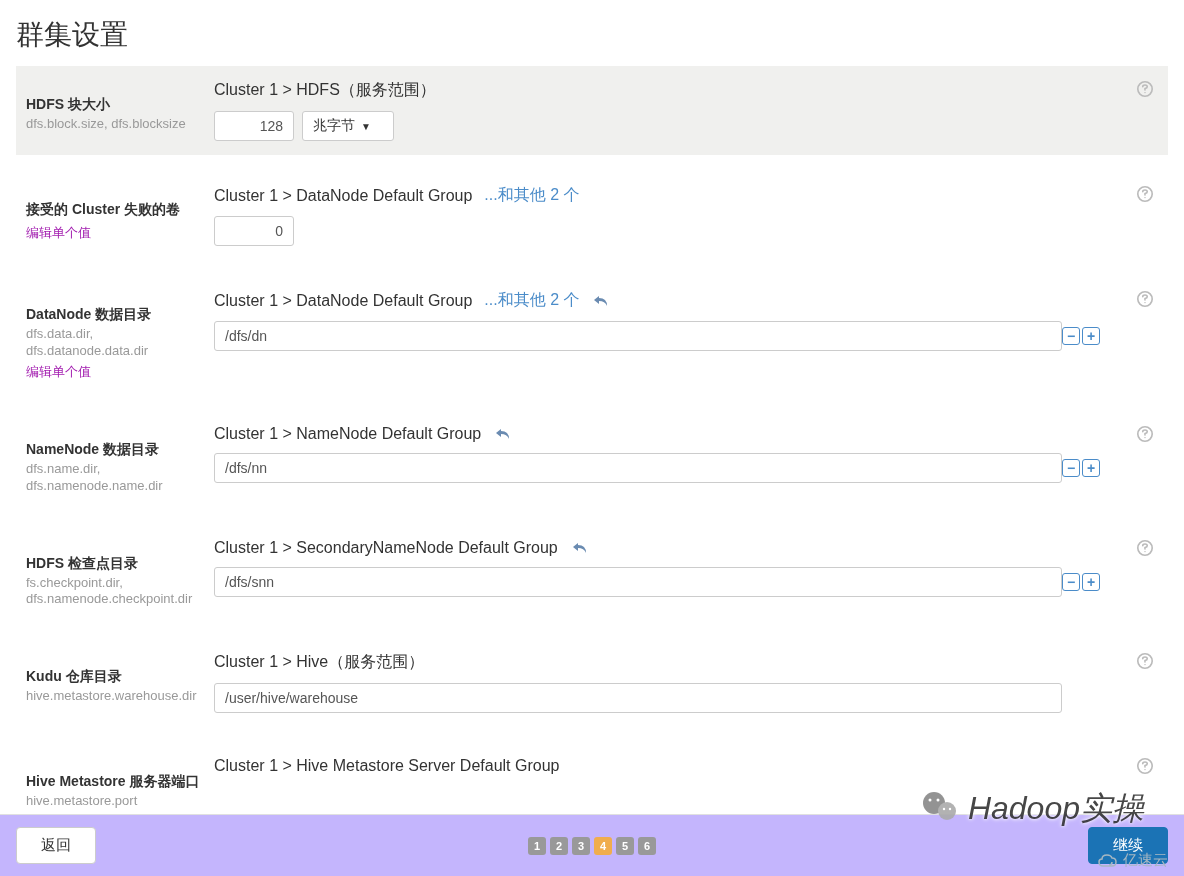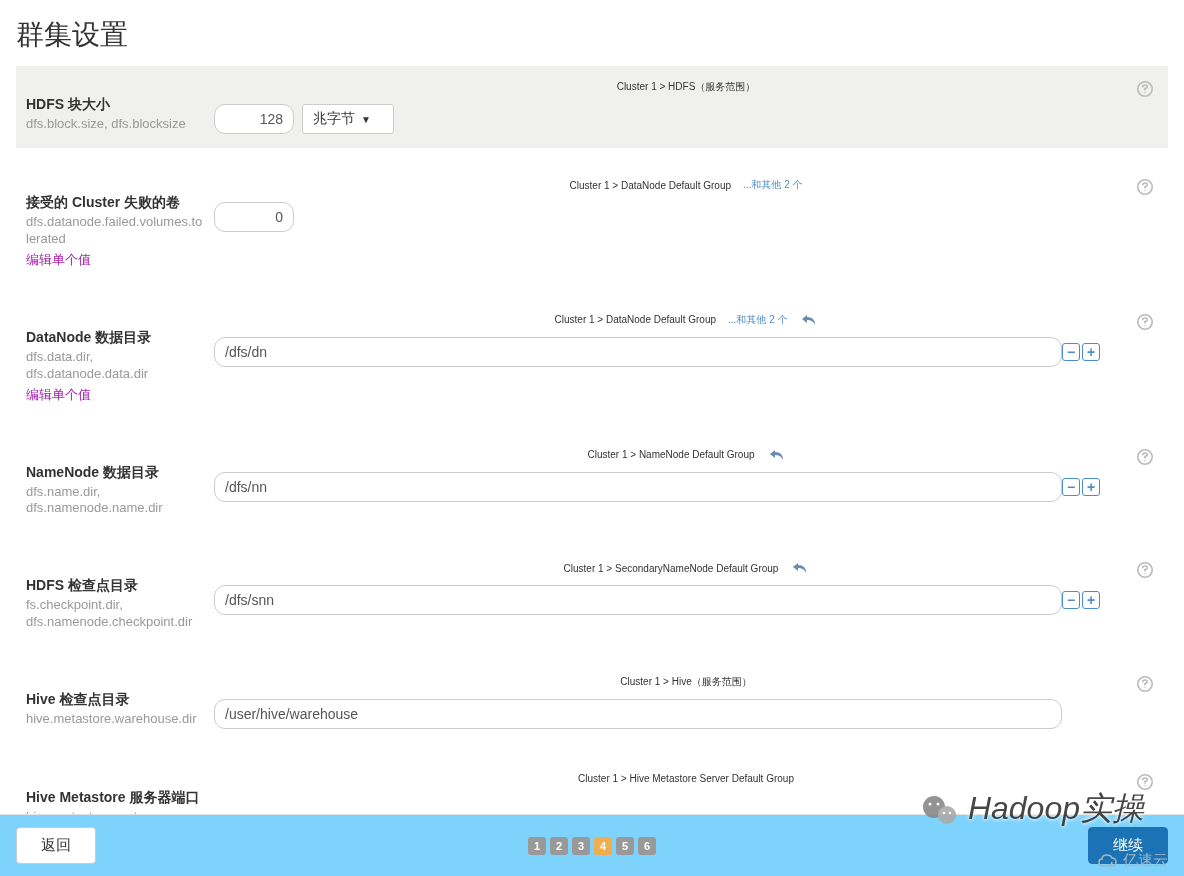--- a/index.html
+++ b/index.html
@@ -15,47 +15,47 @@
     .setting-row.highlighted { background: #f0f0ee; }
     .setting-row + .setting-row { margin-top: 16px; }
     
     .left-col { width: 188px; flex-shrink: 0; padding-right: 10px; }
     .right-col { flex: 1; }
     
     .prop-name { font-size: 14px; color: #333; font-weight: 600; margin-bottom: 2px; margin-top: 16px; }
     .prop-desc { font-size: 13px; color: #999; line-height: 1.3; word-wrap: break-word; }
     .edit-link { font-size: 13px; color: #a21caf; cursor: pointer; display: inline-block; margin-top: 3px; }
     
-    .breadcrumb { font-size: 10px; color: #333; margin-bottom: 10px; display: flex; align-items: center; gap: 6px; justify-content: center; }
+    .breadcrumb { font-size: 16px; color: #333; margin-bottom: 10px; display: flex; align-items: center; gap: 6px; }
     .breadcrumb-extra { color: #4b8cc9; cursor: pointer; margin-left: 6px; }
     .undo-icon { color: #6a8bb1; cursor: pointer; margin-left: 8px; display: inline-flex; }
     
     .input-row { display: flex; align-items: center; gap: 8px; }
-    .text-input { border: 1px solid #ccc; border-radius: 11px; padding: 6px 10px; font-size: 14px; color: #555; }
+    .text-input { border: 1px solid #ccc; border-radius: 3px; padding: 6px 10px; font-size: 14px; color: #555; }
     .text-input.small { width: 80px; text-align: right; }
     .text-input.wide { width: 100%; max-width: 848px; }
     .select-input { border: 1px solid #ccc; border-radius: 3px; padding: 5px 22px 5px 10px; font-size: 14px; background: #fff; position: relative; min-width: 80px; }
     .select-caret { font-size: 10px; margin-left: 6px; }
     
     .wide-input-wrapper { display: flex; align-items: center; gap: 0; max-width: 900px; }
     .wide-input-wrapper .text-input { flex: 1; }
     .add-remove { display: flex; gap: 2px; }
     .circle-btn { width: 18px; height: 18px; border: 1.5px solid #4b8cc9; border-radius: 3px; display: inline-flex; align-items: center; justify-content: center; color: #4b8cc9; cursor: pointer; font-size: 14px; font-weight: bold; line-height: 1; }
     
     .help-icon { position: absolute; right: 14px; top: 14px; color: #bbb; cursor: pointer; width: 18px; height: 18px; display: flex; align-items: center; justify-content: center; }
     
-    .footer-bar { position: fixed; bottom: 0; left: 0; right: 0; background: #7dd3fc; border-top: 1px solid #e0e0e0; padding: 12px 16px; display: flex; align-items: center; justify-content: space-between; margin-top: 8px; }
+    .footer-bar { position: fixed; bottom: 0; left: 0; right: 0; background: #c4b5fd; border-top: 1px solid #e0e0e0; padding: 12px 16px; display: flex; align-items: center; justify-content: space-between; margin-top: 8px; }
     .btn { border: 1px solid #ccc; background: #fff; border-radius: 4px; padding: 8px 24px; font-size: 15px; cursor: pointer; color: #333; }
     .btn.primary { background: #1b73b5; color: #fff; border-color: #1b73b5; }
     
     .pagination { display: flex; gap: 4px; position: absolute; left: 50%; transform: translateX(-50%); }
     .page-btn { min-width: 18px; height: 18px; padding: 0 4px; border-radius: 3px; background: #999; color: #fff; font-size: 11px; display: inline-flex; align-items: center; justify-content: center; cursor: pointer; font-weight: bold; }
     .page-btn.active { background: #f0ad4e; }
     
-    .watermark { position: fixed; right: 40px; bottom: 45px; font-size: 32px; color: #333; font-weight: 500; font-style: italic; display: flex; align-items: flex-end; gap: 8px; opacity: 0.9; text-shadow: 0 0 3px #fff, 0 0 5px #fff; z-index: 5; }
+    .watermark { position: fixed; right: 40px; bottom: 45px; font-size: 32px; color: #333; font-weight: 500; font-style: italic; display: flex; align-items: flex-start; gap: 8px; opacity: 0.9; text-shadow: 0 0 3px #fff, 0 0 5px #fff; z-index: 5; }
     .wechat-icon { width: 40px; height: 40px; }
     .brand-label { position: fixed; right: 16px; bottom: 6px; color: #a6b7c2; font-size: 15px; display: flex; align-items: center; gap: 4px; z-index: 20; }
     
     svg.reply-svg { width: 16px; height: 14px; fill: #6a8bb1; }
     svg.help-svg { width: 18px; height: 18px; fill: none; stroke: #bbb; stroke-width: 1.8; }
   </style>
 </head>
 <body>
 
 <div class="container">
@@ -78,21 +78,21 @@
         </div>
         <span class="help-icon">
           <svg class="help-svg" viewBox="0 0 20 20">
             <circle cx="10" cy="10" r="8"></circle>
             <path d="M7.5 7.5 Q7.5 5.5 10 5.5 Q12.5 5.5 12.5 7.5 Q12.5 9 10 9.5 L10 11" stroke-linecap="round"></path>
             <circle cx="10" cy="14" r="0.8" fill="#bbb" stroke="none"></circle>
           </svg>
         </span>
       </div>
       <div class="setting-row">
-        <div class="left-col"><div class="prop-name">接受的 Cluster 失败的卷</div><div class="prop-desc">dfs.datanode.failed.volumes.tolerated</div><span class="edit-link">编辑单个值</span></div>
+        <div class="left-col"><div class="prop-name">接受的 Cluster 失败的卷</div><span class="edit-link">编辑单个值</span></div>
         <div class="right-col">
           <div class="breadcrumb">
             <span>Cluster 1 &gt; DataNode Default Group</span>
             <span class="breadcrumb-extra">...和其他 2 个</span>
           </div>
           <div class="input-row">
             <input class="text-input small" value="0" style="">
           </div>
         </div>
         <span class="help-icon">
@@ -186,21 +186,21 @@
         <span class="help-icon">
           <svg class="help-svg" viewBox="0 0 20 20">
             <circle cx="10" cy="10" r="8"></circle>
             <path d="M7.5 7.5 Q7.5 5.5 10 5.5 Q12.5 5.5 12.5 7.5 Q12.5 9 10 9.5 L10 11" stroke-linecap="round"></path>
             <circle cx="10" cy="14" r="0.8" fill="#bbb" stroke="none"></circle>
           </svg>
         </span>
       </div>
       <div class="setting-row">
         <div class="left-col">
-          <div class="prop-name">Hive 检查点目录</div>
+          <div class="prop-name">Kudu 仓库目录</div>
           <div class="prop-desc">hive.metastore.warehouse.dir</div>
         </div>
         <div class="right-col">
           <div class="breadcrumb">
             <span>Cluster 1 &gt; Hive（服务范围）</span>
           </div>
           <div class="wide-input-wrapper">
             <input class="text-input wide" value="/user/hive/warehouse" style="">
           </div>
         </div>

